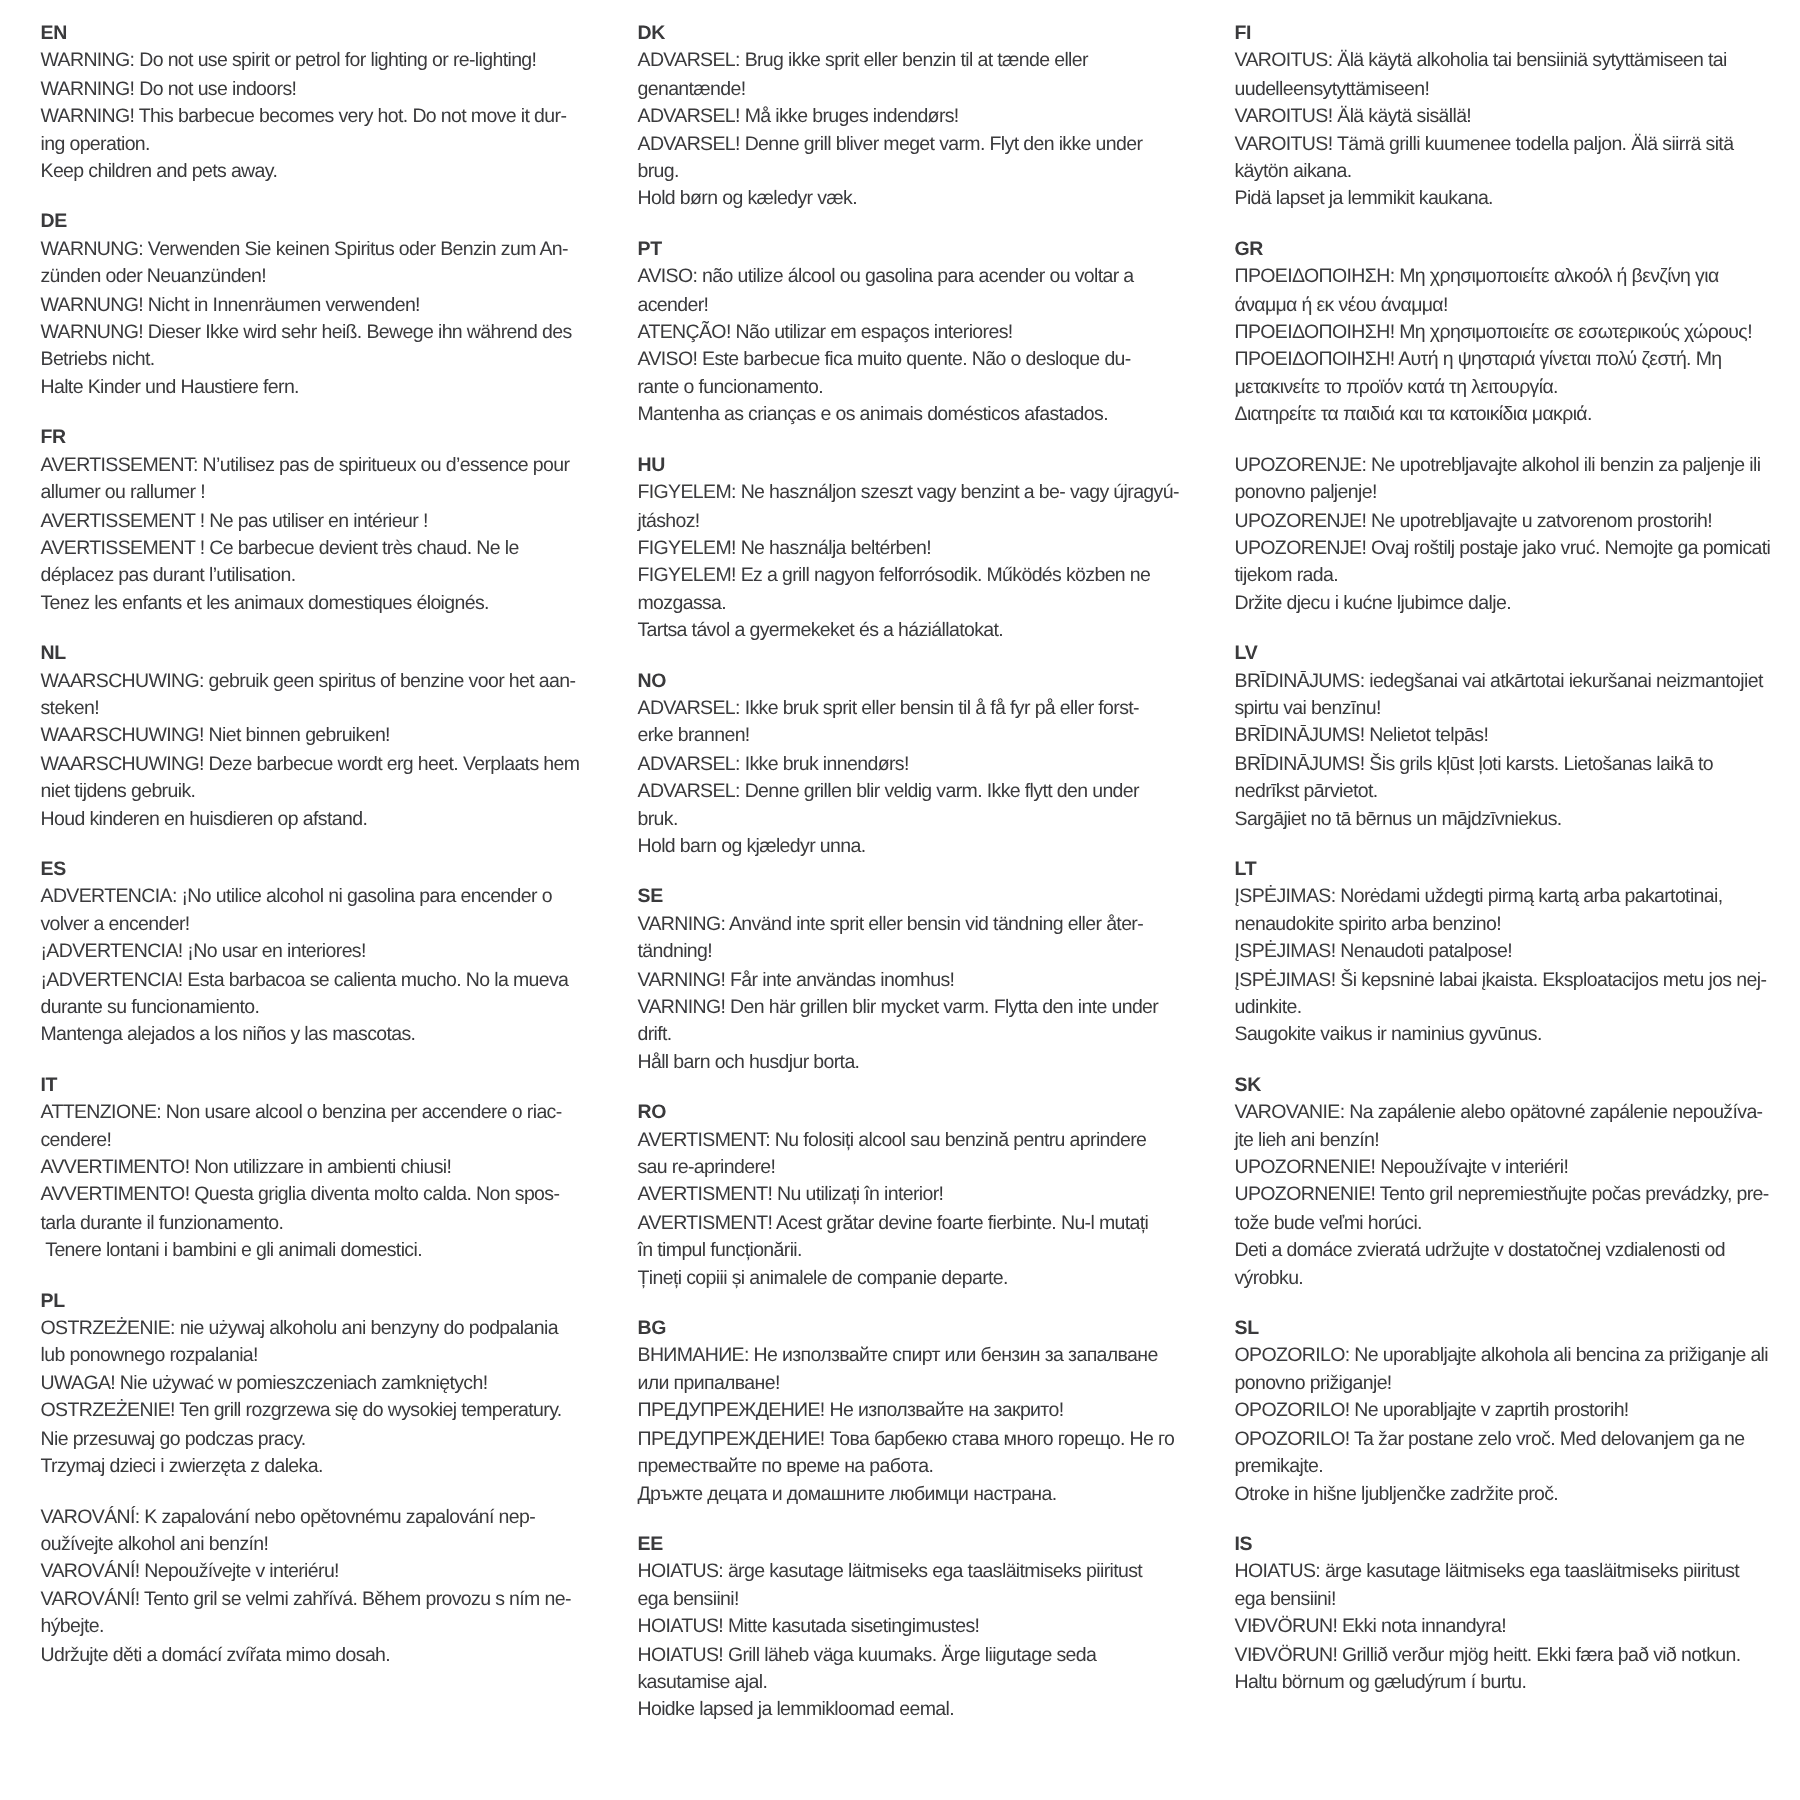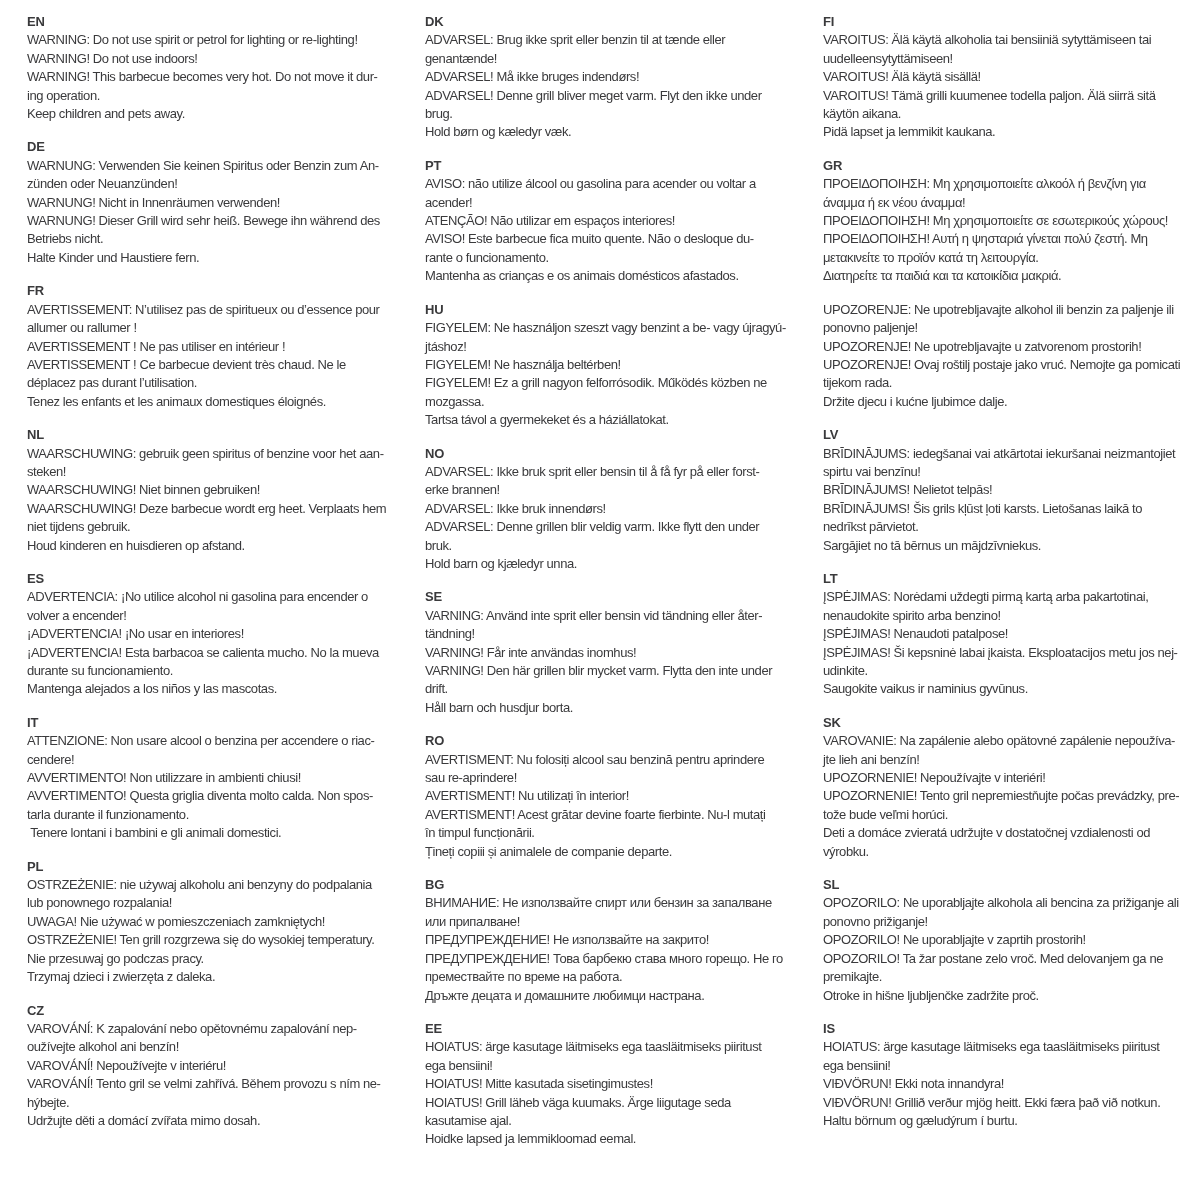--- a/index.html
+++ b/index.html
@@ -51,21 +51,21 @@
 WARNING! Do not use indoors!
 WARNING! This barbecue becomes very hot. Do not move it dur-
 ing operation.
 Keep children and pets away.</div>
       </section>
       <section class="sec">
         <div class="code">DE</div>
         <div class="text">WARNUNG: Verwenden Sie keinen Spiritus oder Benzin zum An-
 zünden oder Neuanzünden!
 WARNUNG! Nicht in Innenräumen verwenden!
-WARNUNG! Dieser Grill wird sehr heiß. Bewege ihn während des
+WARNUNG! Dieser Ikke wird sehr heiß. Bewege ihn während des
 Betriebs nicht.
 Halte Kinder und Haustiere fern.</div>
       </section>
       <section class="sec">
         <div class="code">FR</div>
         <div class="text">AVERTISSEMENT: N’utilisez pas de spiritueux ou d’essence pour
 allumer ou rallumer !
 AVERTISSEMENT ! Ne pas utiliser en intérieur !
 AVERTISSEMENT ! Ce barbecue devient très chaud. Ne le
 déplacez pas durant l’utilisation.
@@ -101,21 +101,20 @@
       <section class="sec">
         <div class="code">PL</div>
         <div class="text">OSTRZEŻENIE: nie używaj alkoholu ani benzyny do podpalania
 lub ponownego rozpalania!
 UWAGA! Nie używać w pomieszczeniach zamkniętych!
 OSTRZEŻENIE! Ten grill rozgrzewa się do wysokiej temperatury.
 Nie przesuwaj go podczas pracy.
 Trzymaj dzieci i zwierzęta z daleka.</div>
       </section>
       <section class="sec">
-        <div class="code">CZ</div>
         <div class="text">VAROVÁNÍ: K zapalování nebo opětovnému zapalování nep-
 oužívejte alkohol ani benzín!
 VAROVÁNÍ! Nepoužívejte v interiéru!
 VAROVÁNÍ! Tento gril se velmi zahřívá. Během provozu s ním ne-
 hýbejte.
 Udržujte děti a domácí zvířata mimo dosah.</div>
       </section>
     </div>
     <div class="col">
       <section class="sec">

